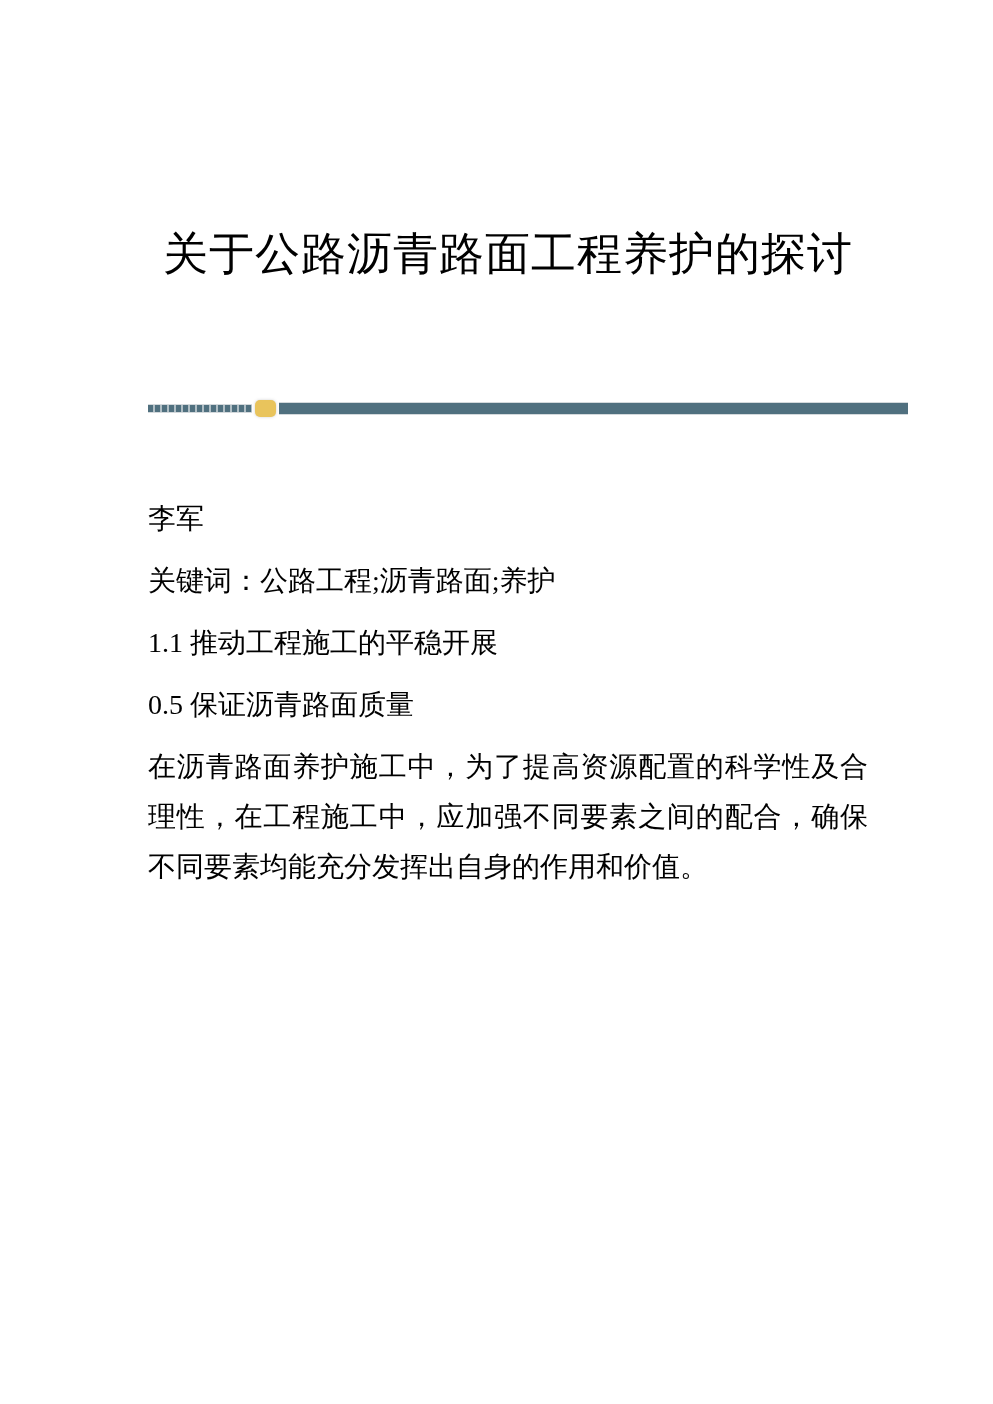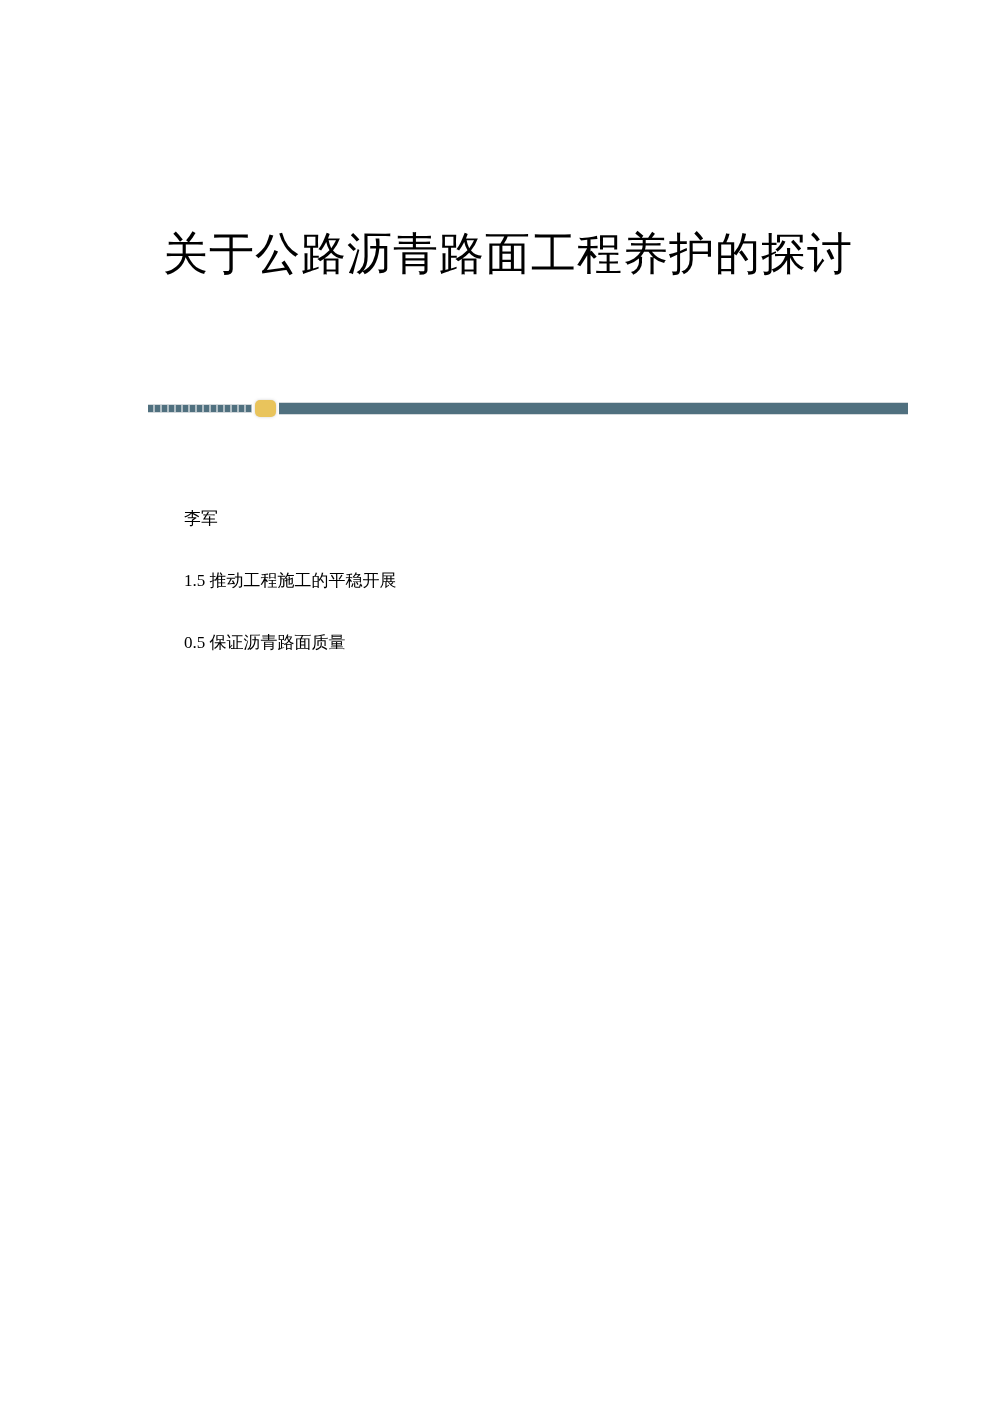--- a/index.html
+++ b/index.html
@@ -56,23 +56,22 @@
   }
   .seg-main {
     flex: 1 1 auto;
     height: 13px;
     background: #50707f;
     border-top: 1px solid #d4d9dc;
     border-bottom: 1px solid #d4d9dc;
   }
   .article {
     margin-top: 76px;
-    font-size: 17px;
+    font-size: 28px;
     line-height: 50px;
-    margin-left: 36px;
   }
   .article p {
     margin: 0 0 12px 0;
     text-align: justify;
     text-justify: inter-character;
   }
   .article p.no-justify { text-align: left; }
 </style>
 </head>
 <body>
@@ -85,23 +84,25 @@
     <div class="divider">
       <span class="seg-dashed"></span>
       <span class="divider-dot"></span>
       <span class="seg-main"></span>
     </div>
 
     <div class="article">
       <p class="no-justify">李军</p>
 
 
+      <p class="no-justify">关键词：公路工程;沥青路面;养护</p>
 
 
-      <p class="no-justify">1.5 推动工程施工的平稳开展</p>
+      <p class="no-justify">1.1 推动工程施工的平稳开展</p>
 
 
       <p class="no-justify">0.5 保证沥青路面质量</p>
 
+      <p>在沥青路面养护施工中，为了提高资源配置的科学性及合理性，在工程施工中，应加强不同要素之间的配合，确保不同要素均能充分发挥出自身的作用和价值。</p>
     </div>
 
   </div>
 </div>
 
 </body></html>

